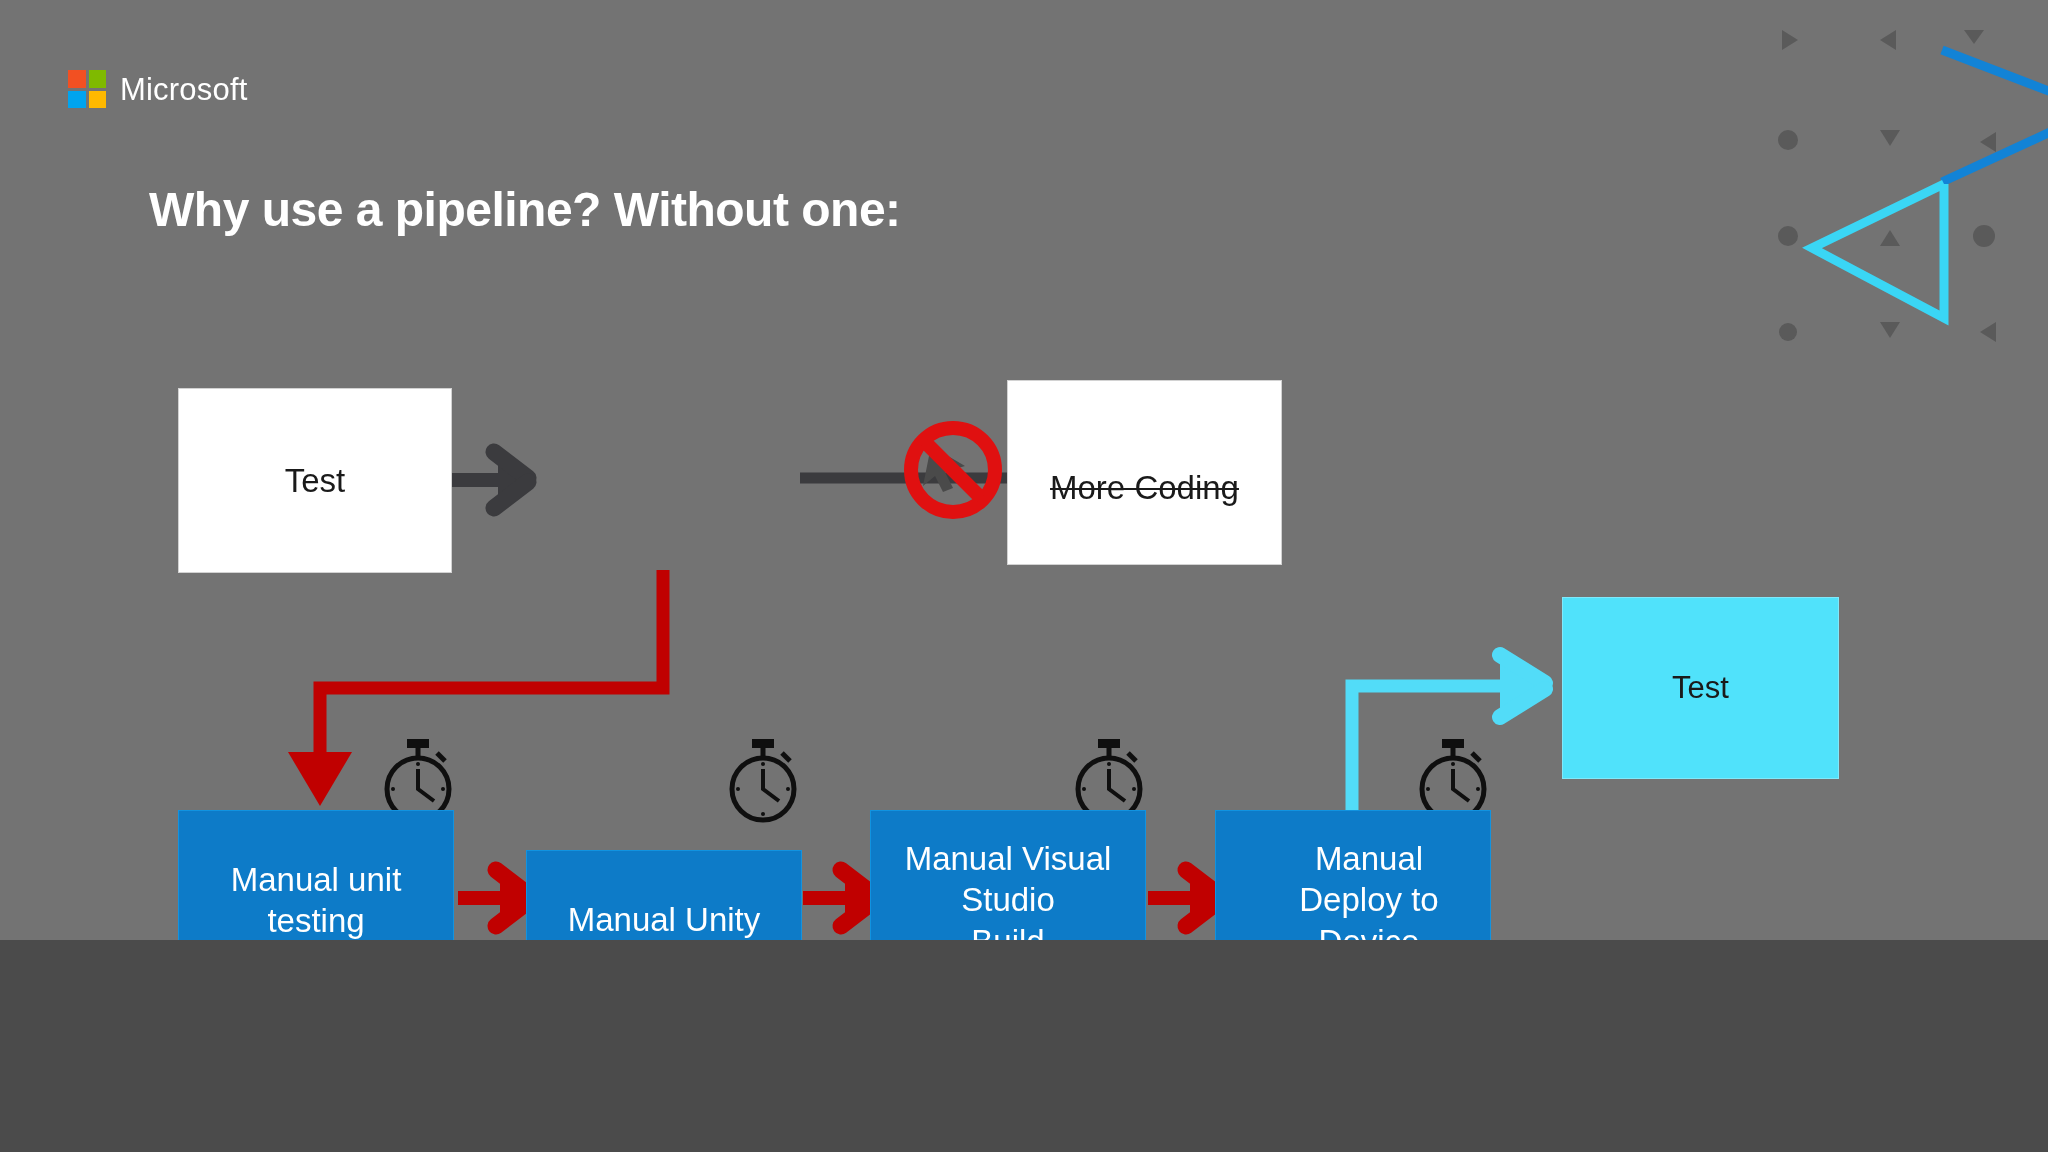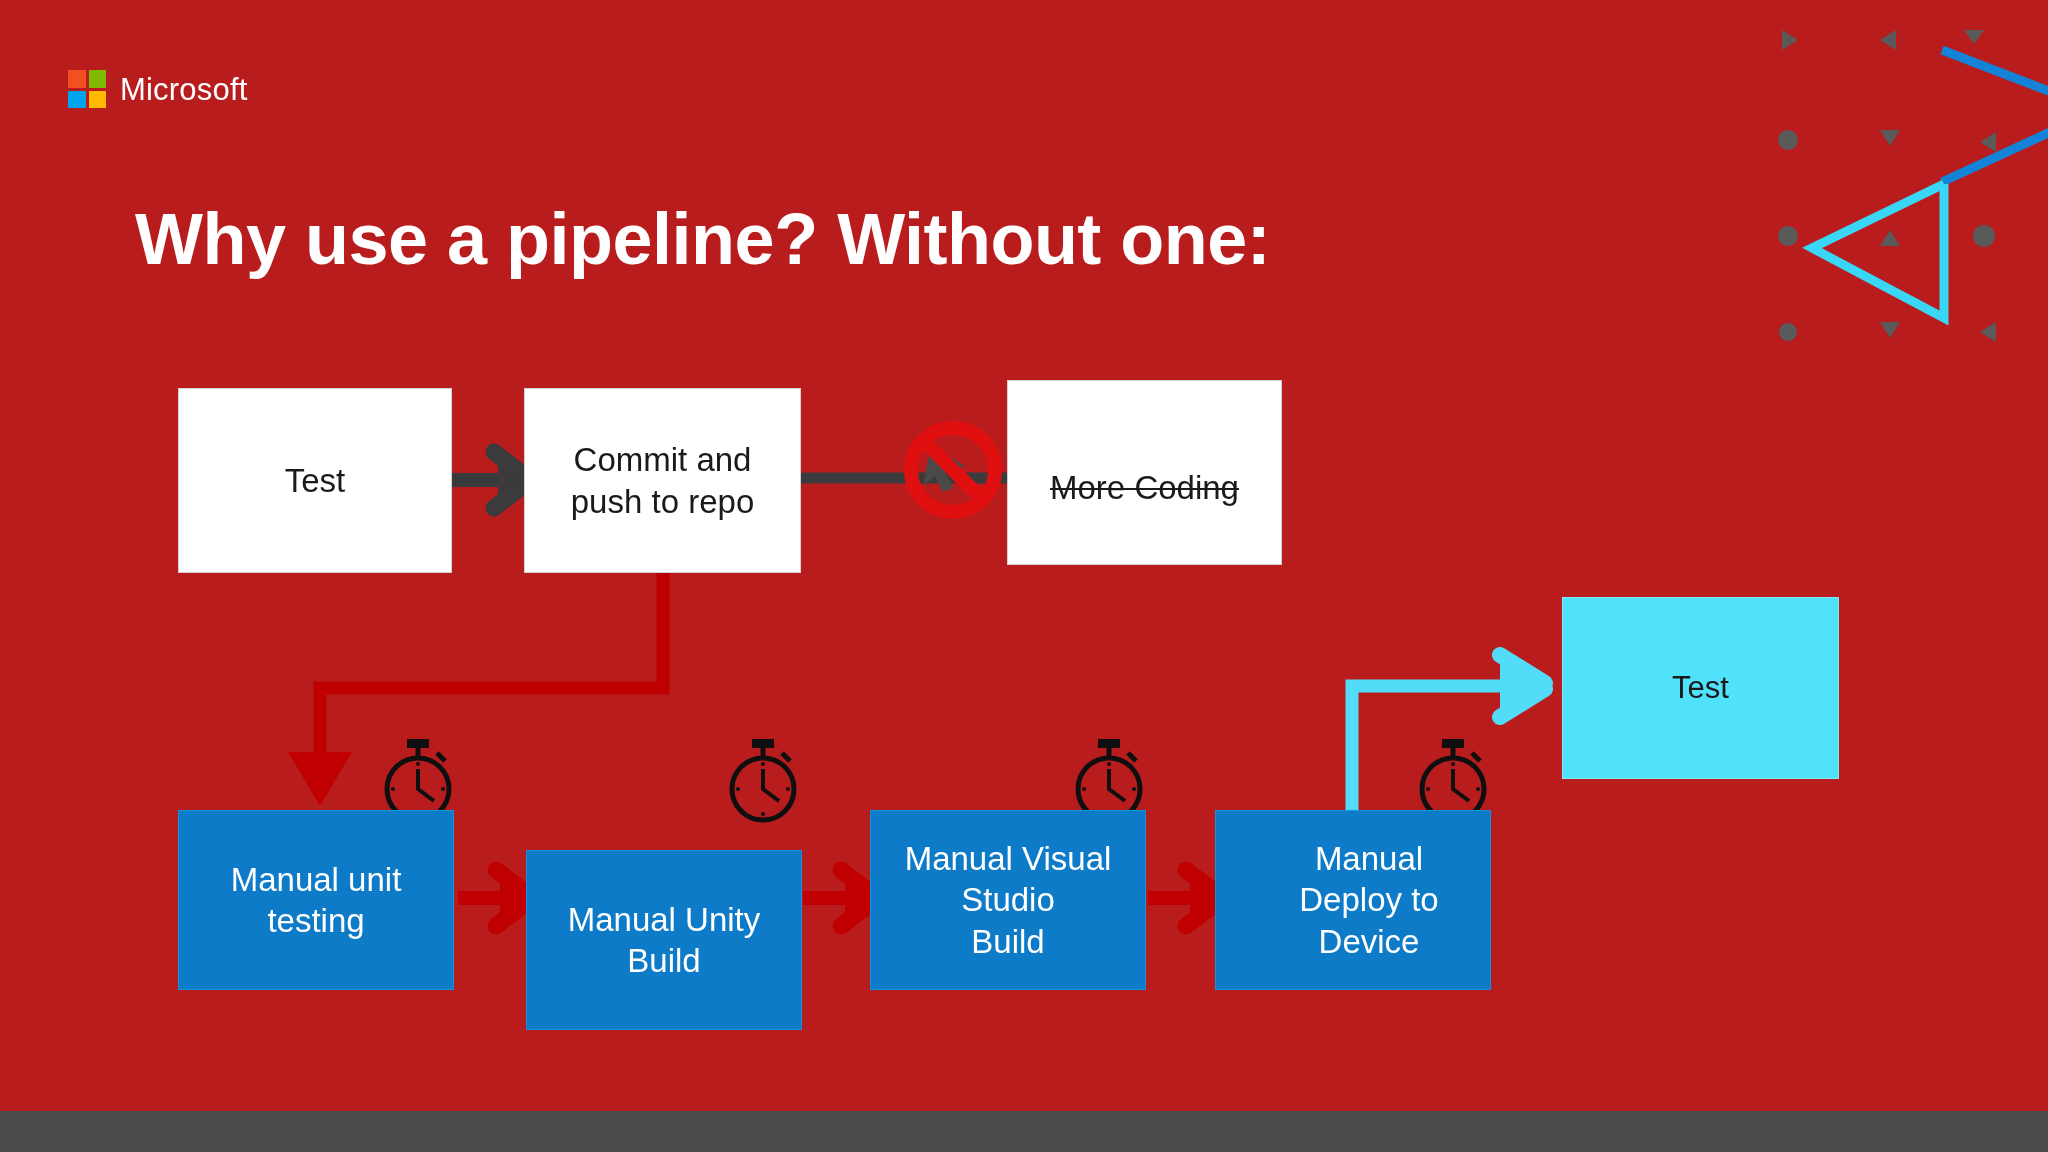--- a/index.html
+++ b/index.html
@@ -6,22 +6,22 @@
     margin: 0;
     padding: 0;
     background: #4b4b4b;
   }
   body {
     font-family: "Liberation Sans", sans-serif;
   }
   #slide {
     position: relative;
     width: 2048px;
-    height: 1111px;
-    background: #b91c1c;
+    height: 940px;
+    background: #737373;
     overflow: hidden;
   }
 
   
   #ms-logo {
     position: absolute;
     left: 68px;
     top: 70px;
     display: flex;
     align-items: center;
@@ -40,24 +40,24 @@
     color: #ffffff;
     font-size: 31px;
     font-weight: 400;
     letter-spacing: 0.2px;
     line-height: 1;
   }
 
   
   #page-title {
     position: absolute;
-    left: 135px;
+    left: 149px;
     top: 150px;
     color: #ffffff;
-    font-size: 72px;
+    font-size: 48px;
     font-weight: bold;
     letter-spacing: -0.5px;
     white-space: nowrap;
   }
 
   
   #corner-art {
     position: absolute;
     right: 0;
     top: 0;
@@ -180,24 +180,20 @@
       <polygon points="1548,686 1500,658 1500,714" fill="#52dcf8"></polygon>
       <path d="M1500,655 L1545,683" stroke="#52dcf8" stroke-width="16" stroke-linecap="round" fill="none"></path>
       <path d="M1500,717 L1545,689" stroke="#52dcf8" stroke-width="16" stroke-linecap="round" fill="none"></path>
     </g>
   </svg>
 
   <div class="node node-white" style="left:178px; top:388px; width:274px; height:185px;">
     <span>Test</span>
   </div>
 
-  <div class="node node-white" style="left:524px; top:388px; width:277px; height:185px;">
-    <span style="white-space:pre-line;">Commit and
-push to repo</span>
-  </div>
 
   <div class="node node-white" style="left:1007px; top:380px; width:275px; height:185px;">
     <span class="strike">More Coding</span>
   </div>
 
   <svg style="position:absolute; left:901px; top:418px; width:104px; height:104px;" viewBox="0 0 104 104" xmlns="http://www.w3.org/2000/svg">
     <path d="M30,28 L64,48 L44,54 L52,70 L42,74 L34,58 L22,68 Z" fill="#4a4a4a"></path>
     <circle cx="52" cy="52" r="42" fill="none" stroke="#e01010" stroke-width="14"></circle>
     <line x1="24" y1="24" x2="80" y2="80" stroke="#e01010" stroke-width="14"></line>
   </svg>

